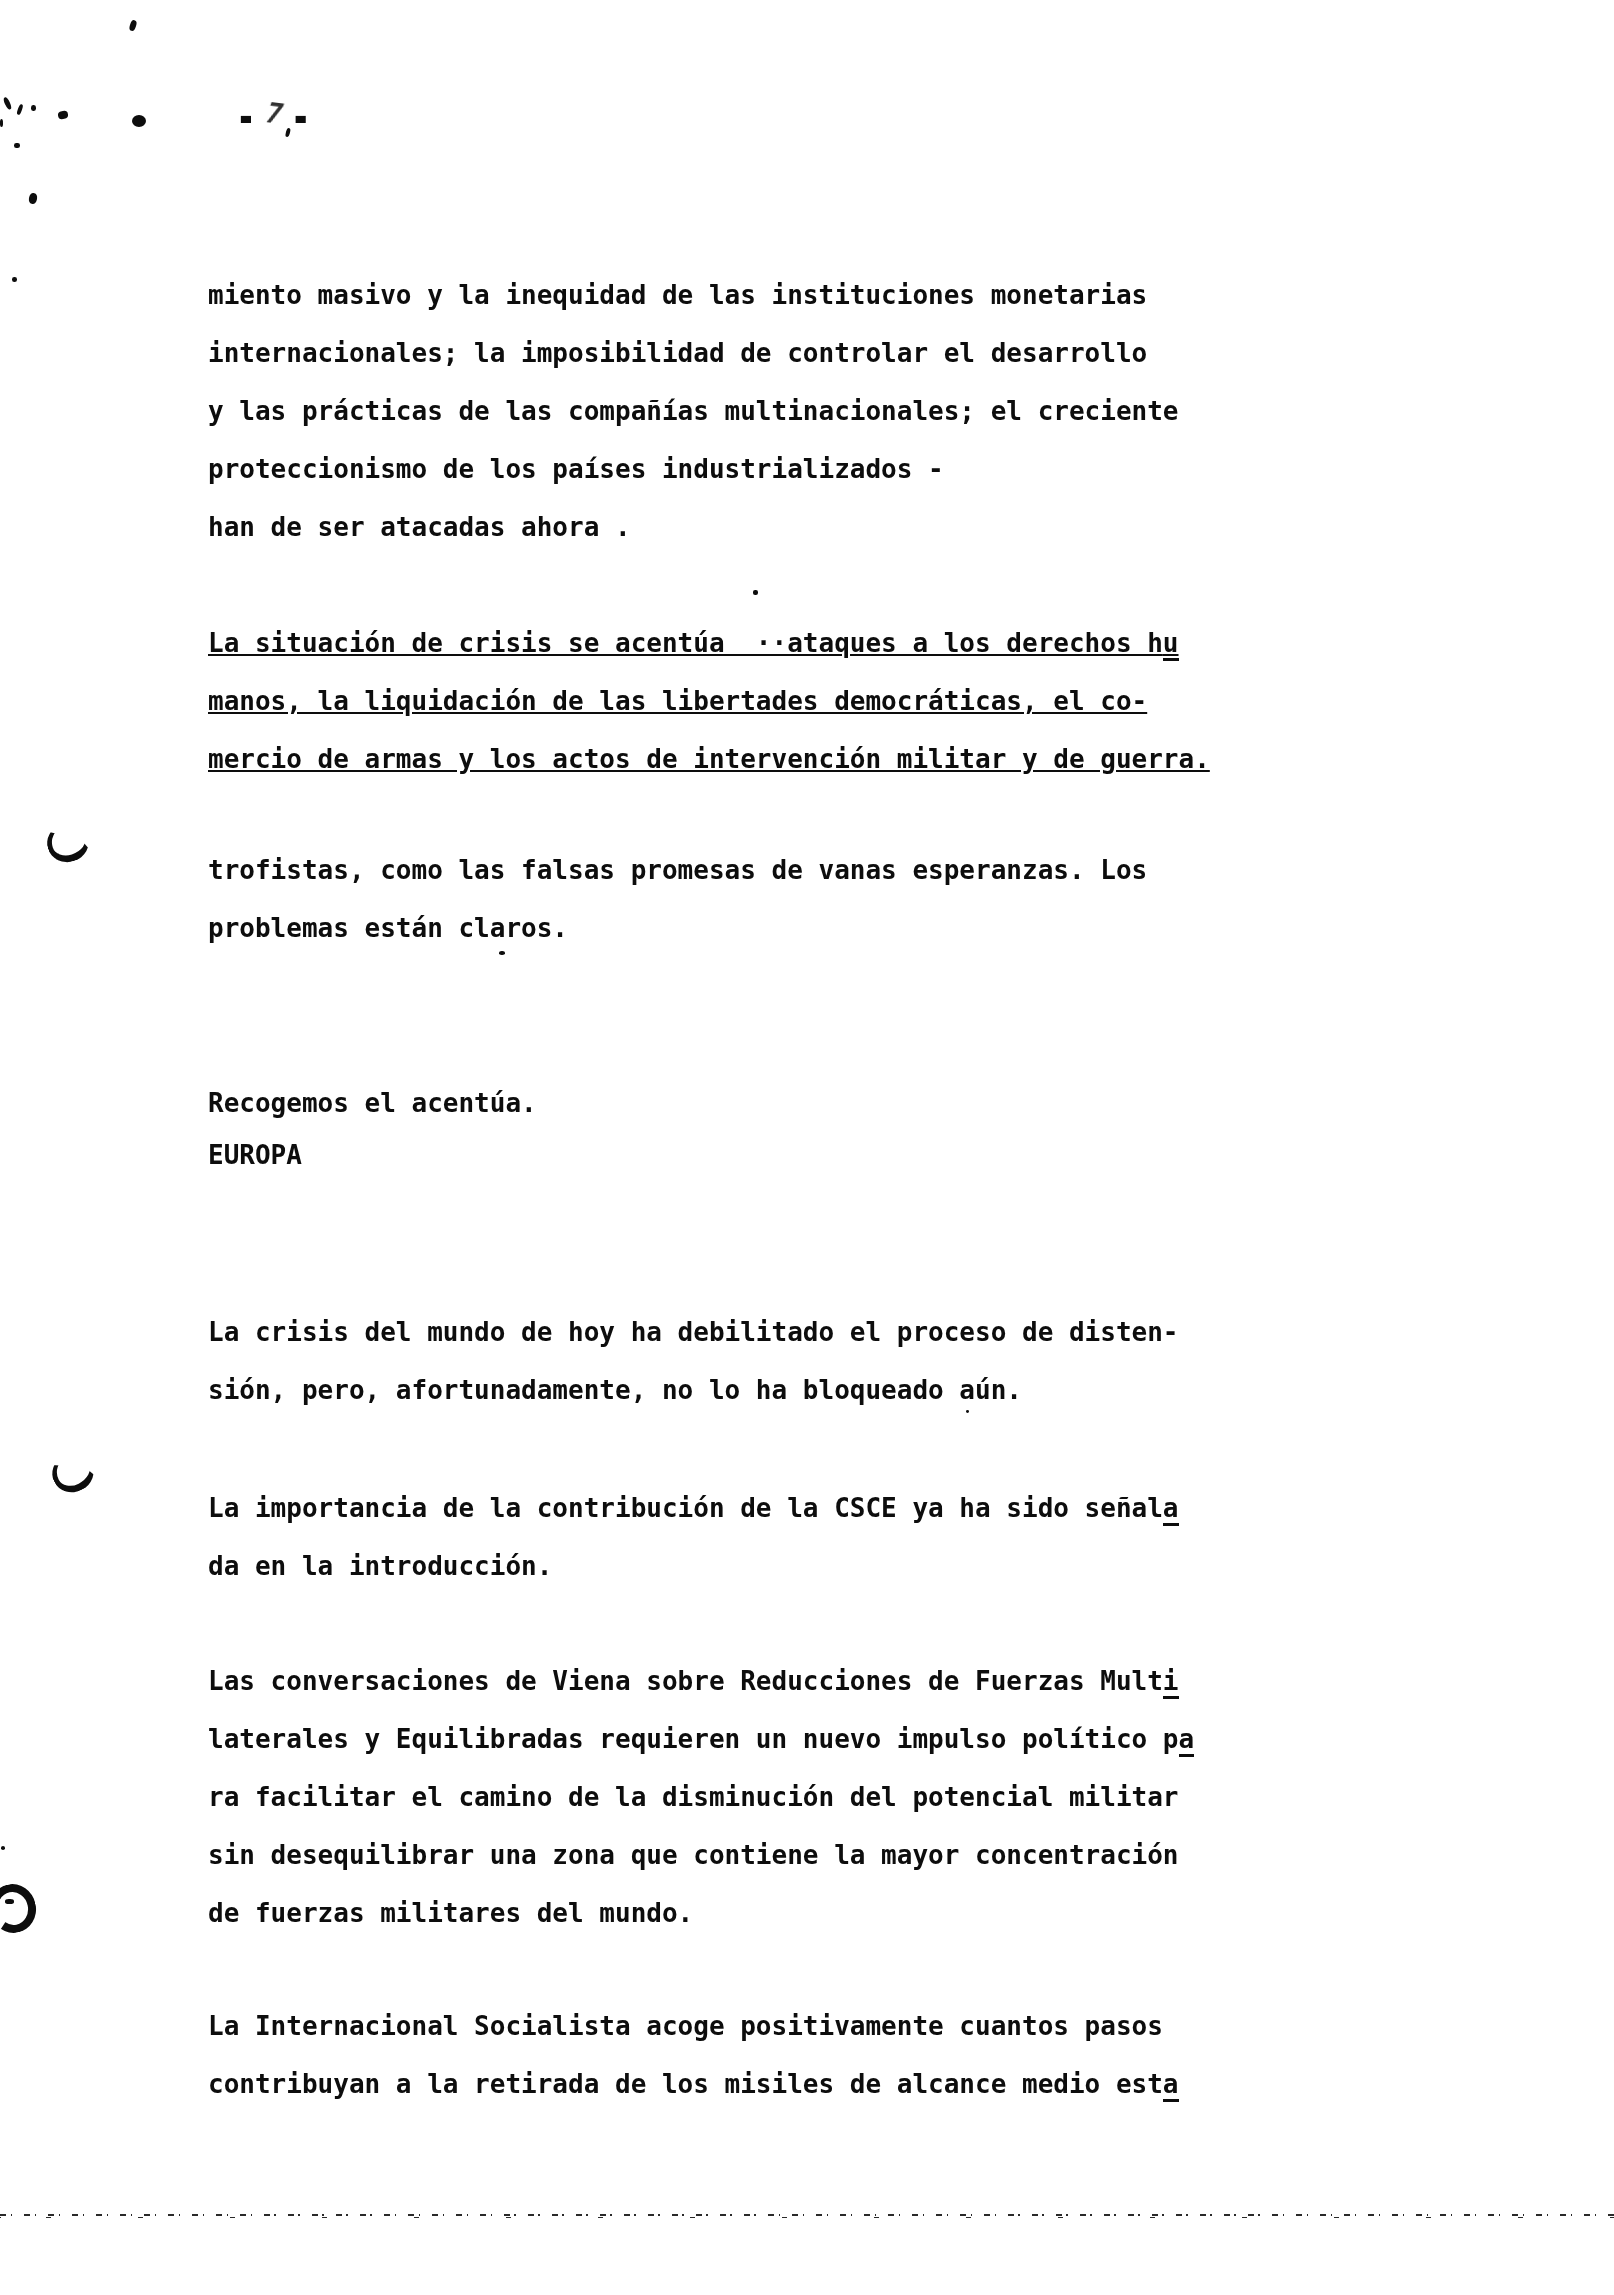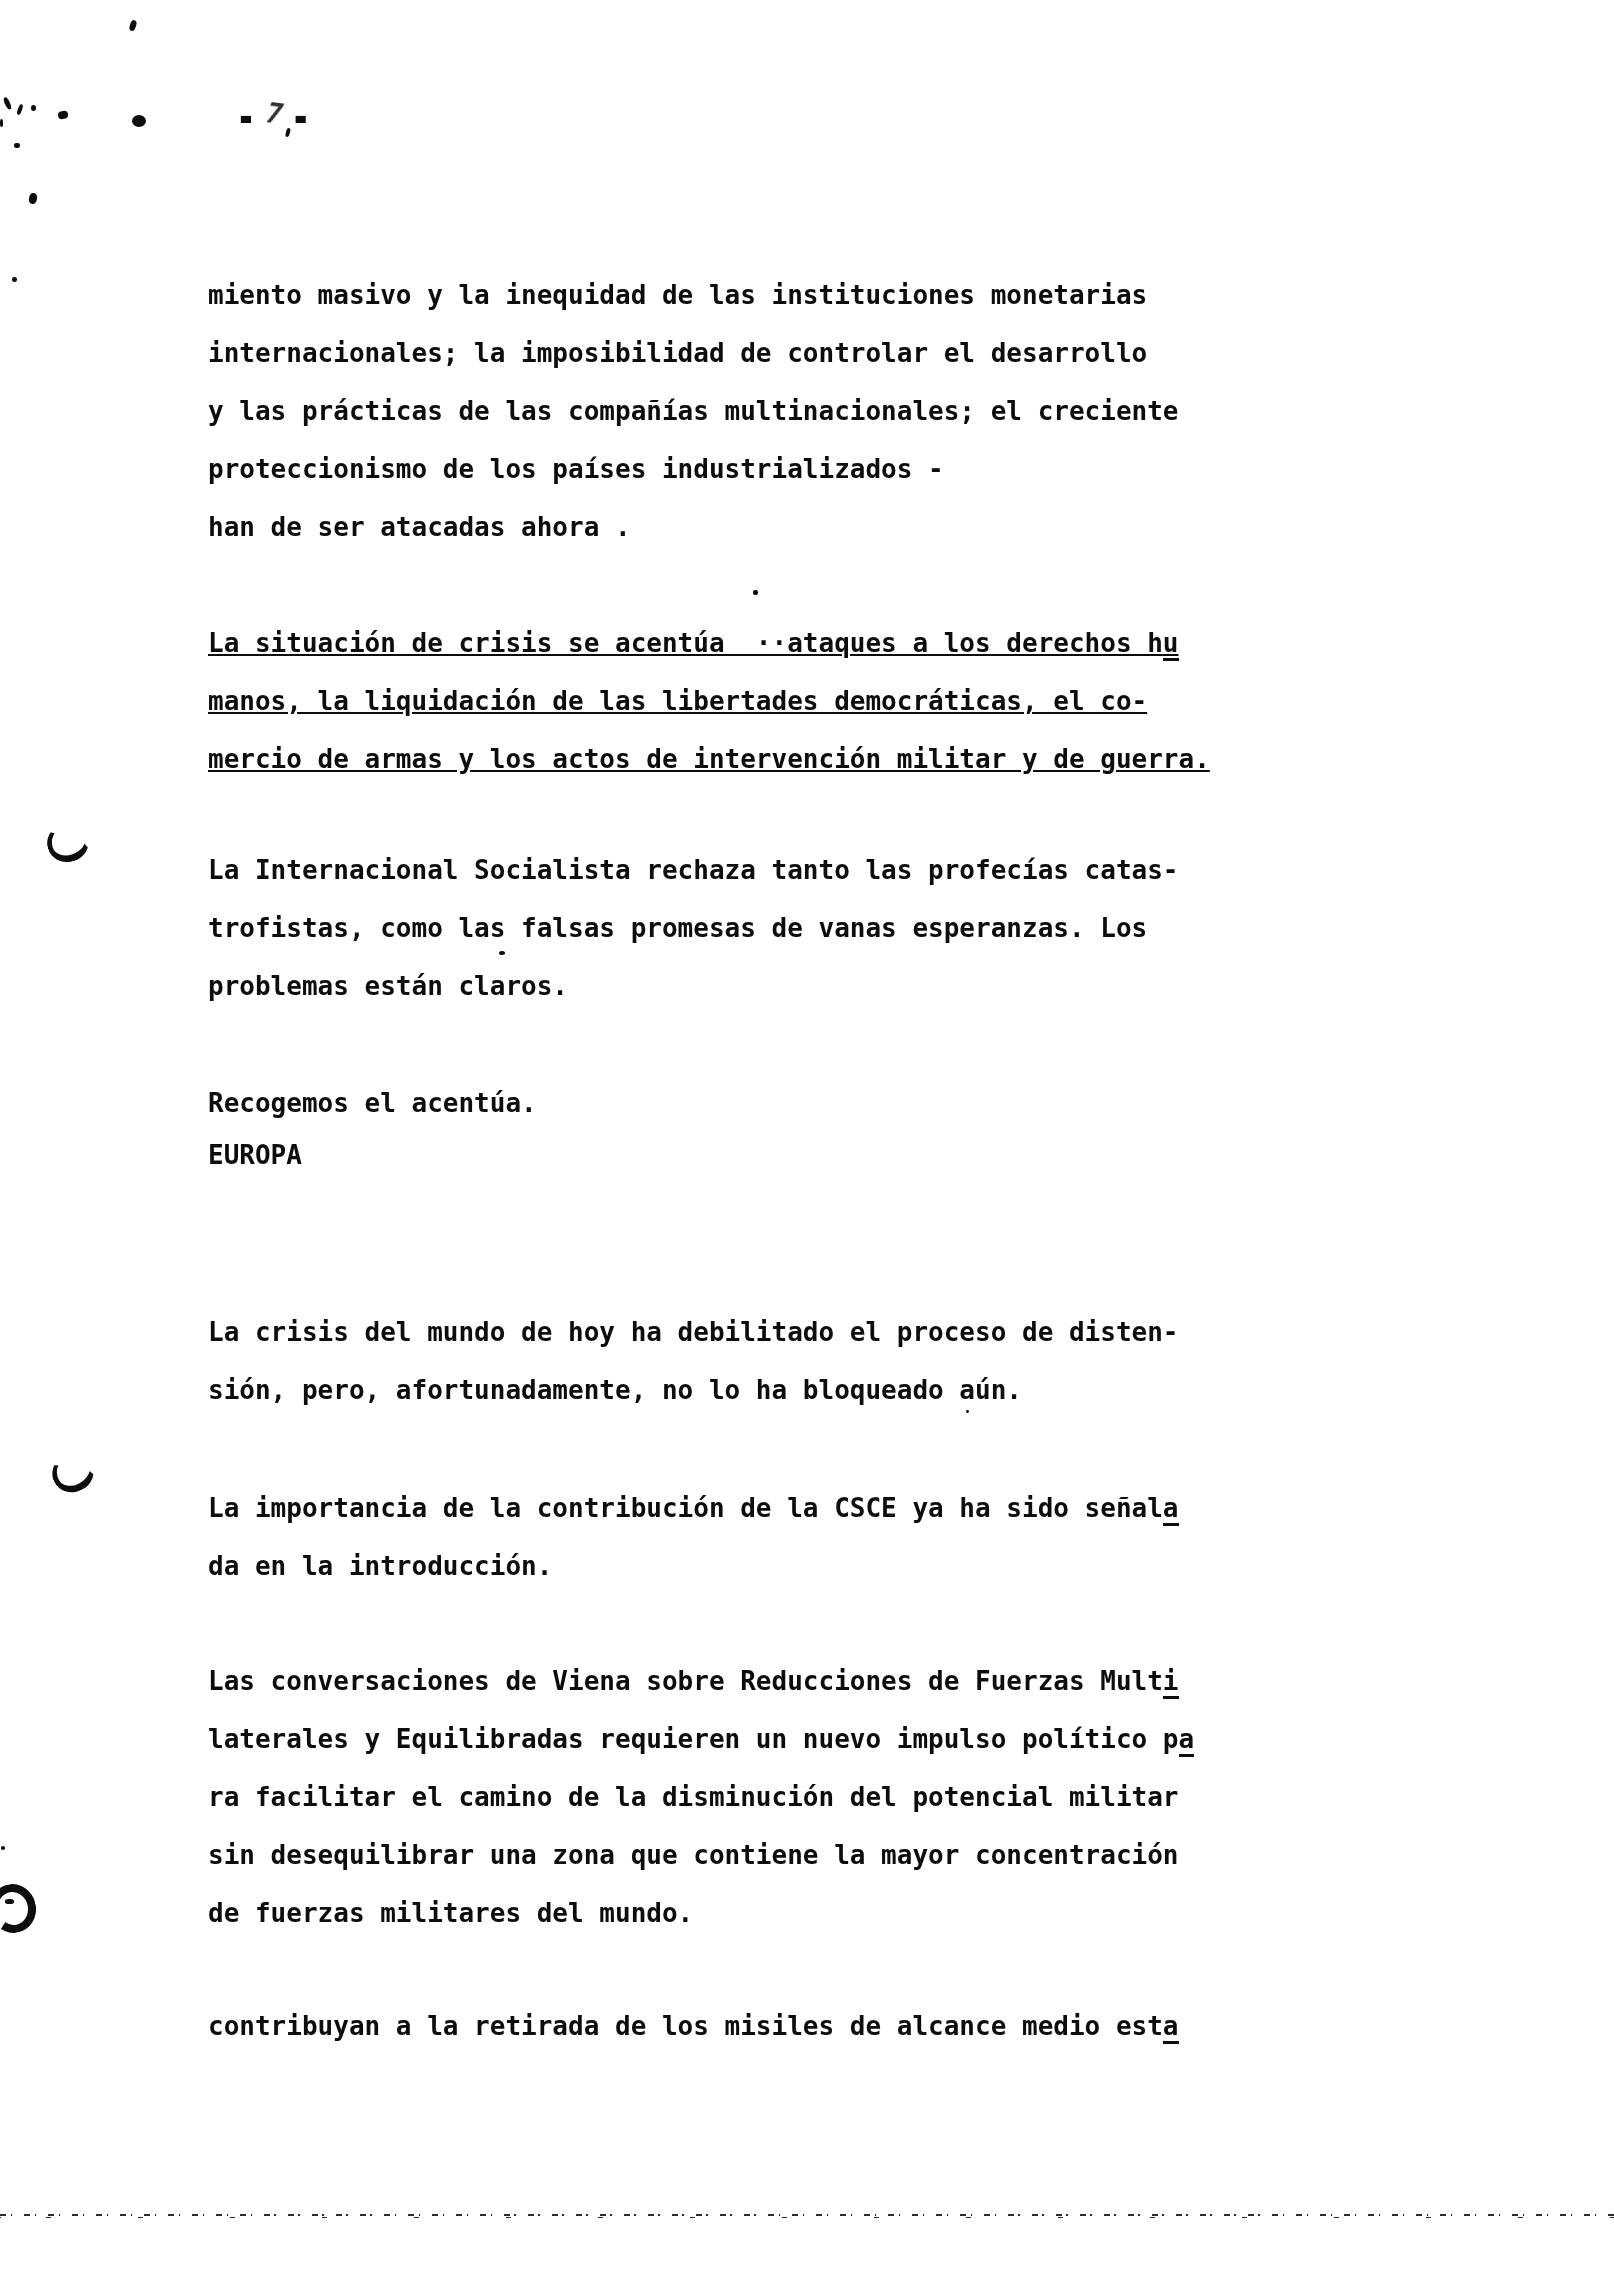--- a/index.html
+++ b/index.html
@@ -104,27 +104,27 @@
 
   <div class="page-marker">
     <span class="dash">-</span>
     <span class="num">7</span>
     <span class="dash">-</span>
   </div>
 
   <div id="text-layer">
       <div class="para para-p1"><div class="line">miento masivo y la inequidad de las instituciones monetarias</div><div class="line">internacionales; la imposibilidad de controlar el desarrollo</div><div class="line">y las prácticas de las compañías multinacionales; el creciente</div><div class="line">proteccionismo de los países industrializados -</div><div class="line">han de ser atacadas ahora .</div></div>
       <div class="para para-p2"><div class="line">La situación de crisis se acentúa  ··ataques a los derechos h<span class="trail-u">u</span></div><div class="line">manos, la liquidación de las libertades democráticas, el co-</div><div class="line">mercio de armas y los actos de intervención militar y de guerra.</div></div>
-      <div class="para para-p3"><div class="line">La Internacional Socialista rechaza tanto las profecías catas-</div><div class="line">trofistas, como las falsas promesas de vanas esperanzas. Los</div><div class="line">problemas están claros.</div></div>
+      <div class="para para-p3"><div class="line">trofistas, como las falsas promesas de vanas esperanzas. Los</div><div class="line">problemas están claros.</div></div>
       <div class="para para-p4"><div class="line">Recogemos el acentúa.</div></div>
       <div class="para para-heading"><div class="line">EUROPA</div></div>
       <div class="para para-p5"><div class="line">La crisis del mundo de hoy ha debilitado el proceso de disten-</div><div class="line">sión, pero, afortunadamente, no lo ha bloqueado aún.</div></div>
       <div class="para para-p6"><div class="line">La importancia de la contribución de la CSCE ya ha sido señal<span class="trail-u">a</span></div><div class="line">da en la introducción.</div></div>
       <div class="para para-p7"><div class="line">Las conversaciones de Viena sobre Reducciones de Fuerzas Mult<span class="trail-u">i</span></div><div class="line">laterales y Equilibradas requieren un nuevo impulso político p<span class="trail-u">a</span></div><div class="line">ra facilitar el camino de la disminución del potencial militar</div><div class="line">sin desequilibrar una zona que contiene la mayor concentración</div><div class="line">de fuerzas militares del mundo.</div></div>
-      <div class="para para-p8"><div class="line">contribuyan a la retirada de los misiles de alcance medio est<span class="trail-u">a</span></div></div>
+      <div class="para para-p8"><div class="line">La Internacional Socialista acoge positivamente cuantos pasos</div><div class="line">contribuyan a la retirada de los misiles de alcance medio est<span class="trail-u">a</span></div></div>
     </div>
 
   <div id="artifact-layer">
       <div class="speck" style="left: 130px; top: 19.7px; width: 5.9px; height: 11px; transform: rotate(18deg);"></div>
       <div class="speck" style="left: 5.2px; top: 97px; width: 4.6px; height: 13px; transform: rotate(-25deg);"></div>
       <div class="speck" style="left: 17.7px; top: 104px; width: 3.9px; height: 10.5px; transform: rotate(20deg);"></div>
       <div class="speck" style="left: 0px; top: 119px; width: 3.3px; height: 7.9px;"></div>
       <div class="speck" style="left: 31px; top: 105px; width: 4.6px; height: 5.9px;"></div>
       <div class="speck" style="left: 58px; top: 111px; width: 9.8px; height: 7.9px; transform: rotate(-10deg);"></div>
       <div class="speck" style="left: 286px; top: 128px; width: 3.9px; height: 8.5px; transform: rotate(15deg);"></div>

